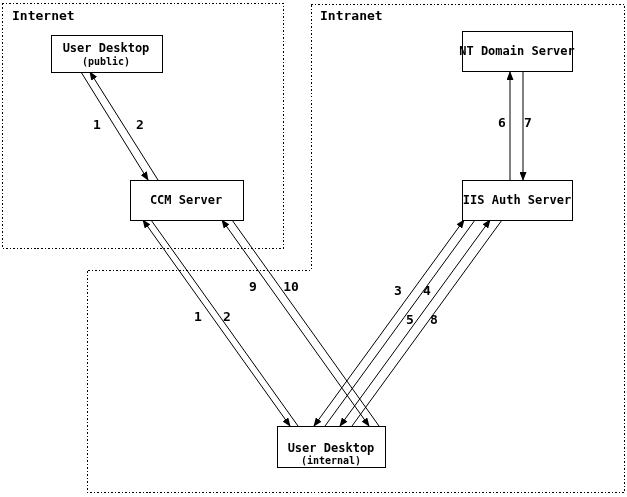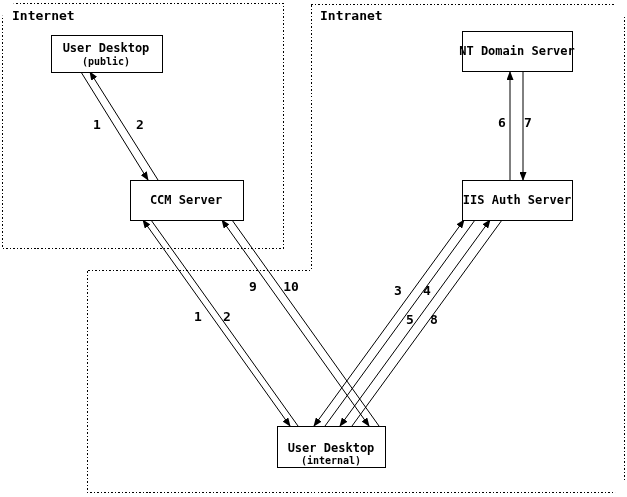--- a/index.html
+++ b/index.html
@@ -6,21 +6,20 @@
     margin: 0;
     padding: 0;
     background: #ffffff;
   }
   .stage {
     position: relative;
     width: 627px;
     height: 497px;
     background: #ffffff;
     overflow: hidden;
-    border-radius: 27px;
   }
   svg { display: block; }
   text {
     font-family: "DejaVu Sans Mono", "Liberation Mono", monospace;
     font-weight: bold;
     fill: #000000;
   }
   .region-label   { font-size: 13px; }
   .node-title     { font-size: 12px; }
   .node-subtitle  { font-size: 10px; }

